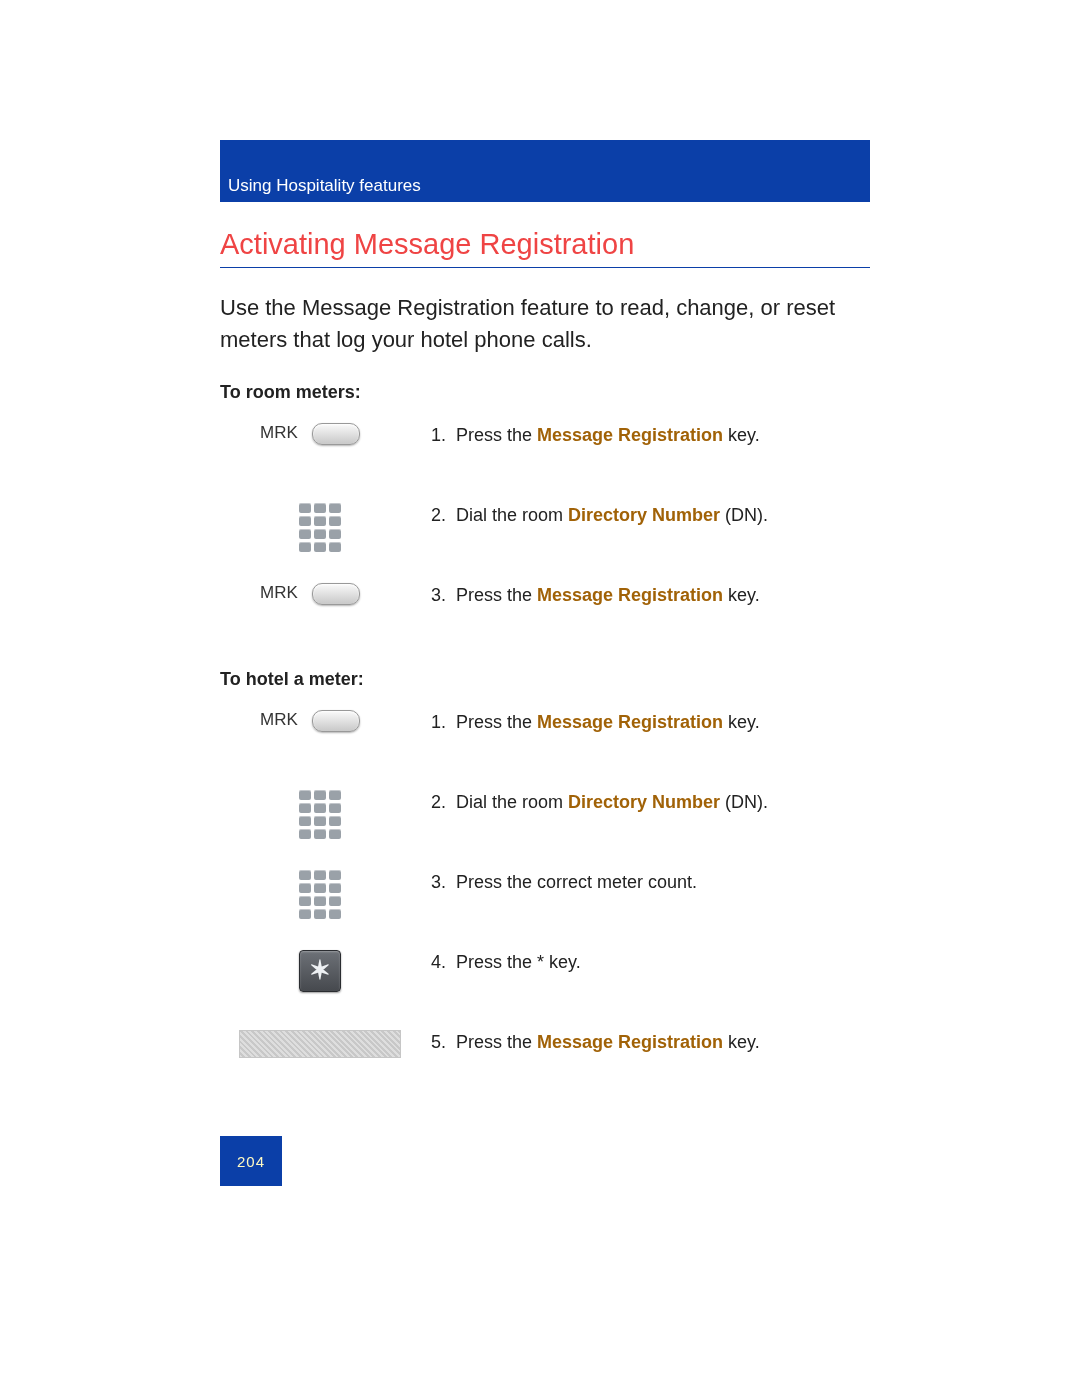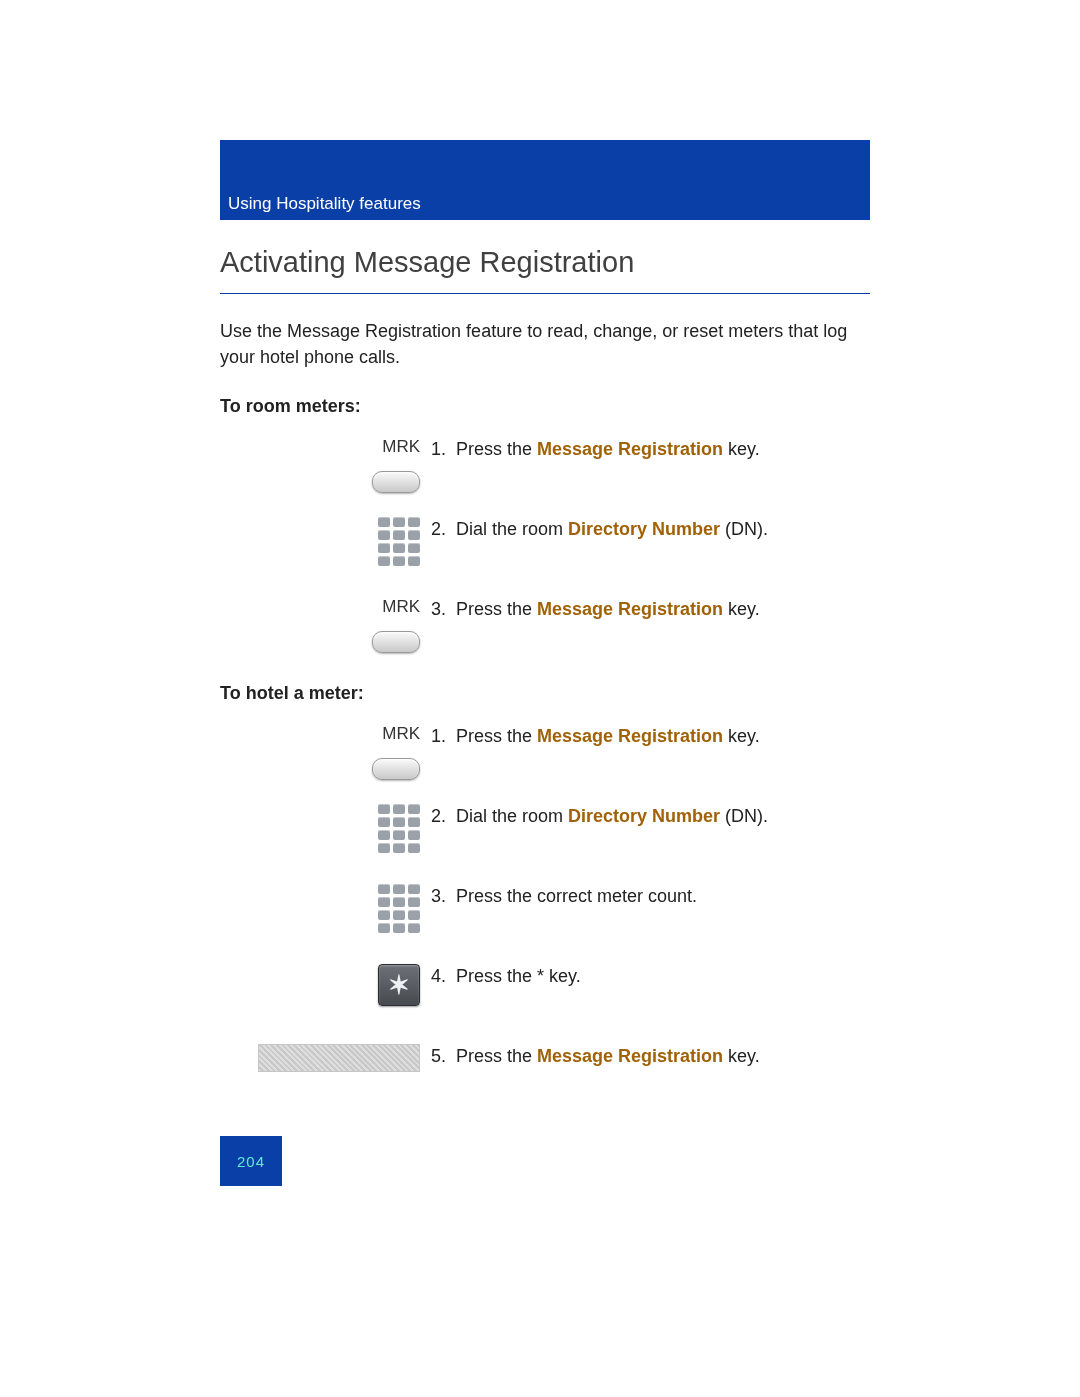--- a/index.html
+++ b/index.html
@@ -18,58 +18,57 @@
     height: 1397px;
     box-sizing: border-box;
     padding: 140px 210px 0 220px;
   }
   .header-bar {
     background: #0b3fa8;
     color: #fff;
     height: 56px;
     display: flex;
     align-items: flex-end;
-    padding: 18px 0 6px 8px;
+    padding: 0 0 6px 8px;
     font-size: 17px;
   }
   .title {
-    color: #404040;
+    color: #ef4444;
     font-size: 29px;
     font-weight: 400;
     margin: 26px 0 0 0;
-    padding-bottom: 14px;
+    padding-bottom: 6px;
     border-bottom: 1px solid #0b3fa8;
   }
   .intro {
-    font-size: 18px;
+    font-size: 22px;
     line-height: 1.45;
     margin-top: 24px;
   }
   .subhead {
     font-weight: bold;
     font-size: 18px;
     margin-top: 26px;
     margin-bottom: 10px;
   }
   .step {
     display: flex;
     align-items: flex-start;
     margin-top: 20px;
     min-height: 60px;
   }
   .icon-col {
     width: 200px;
     display: flex;
-    align-items: flex-end;
+    align-items: flex-start;
     justify-content: flex-start;
     gap: 14px;
     padding-left: 40px;
     box-sizing: border-box;
     flex-shrink: 0;
-    flex-direction: column;
   }
   .icon-col.center { justify-content: center; padding-left: 0; }
   .mrk-label { font-size: 17px; color: #333; }
   .soft-key {
     width: 46px; height: 20px;
     border-radius: 10px;
     background: linear-gradient(#fafafa, #c8c8c8);
     border: 1px solid #999;
     box-shadow: inset 0 1px 2px rgba(255,255,255,.8), 0 1px 2px rgba(0,0,0,.3);
   }
@@ -117,21 +116,21 @@
     padding-right: 10px;
   }
   .step-body span.bold { font-weight: bold; color: #a16207; }
   .footer-box {
     position: absolute;
     left: 220px;
     top: 1136px;
     width: 62px;
     height: 50px;
     background: #0b3fa8;
-    color: #5eead4;
+    color: #fef9c3;
     display: flex;
     align-items: center;
     justify-content: center;
     font-size: 15px;
     letter-spacing: 1px;
   }
 </style>
 </head>
 <body>
 

